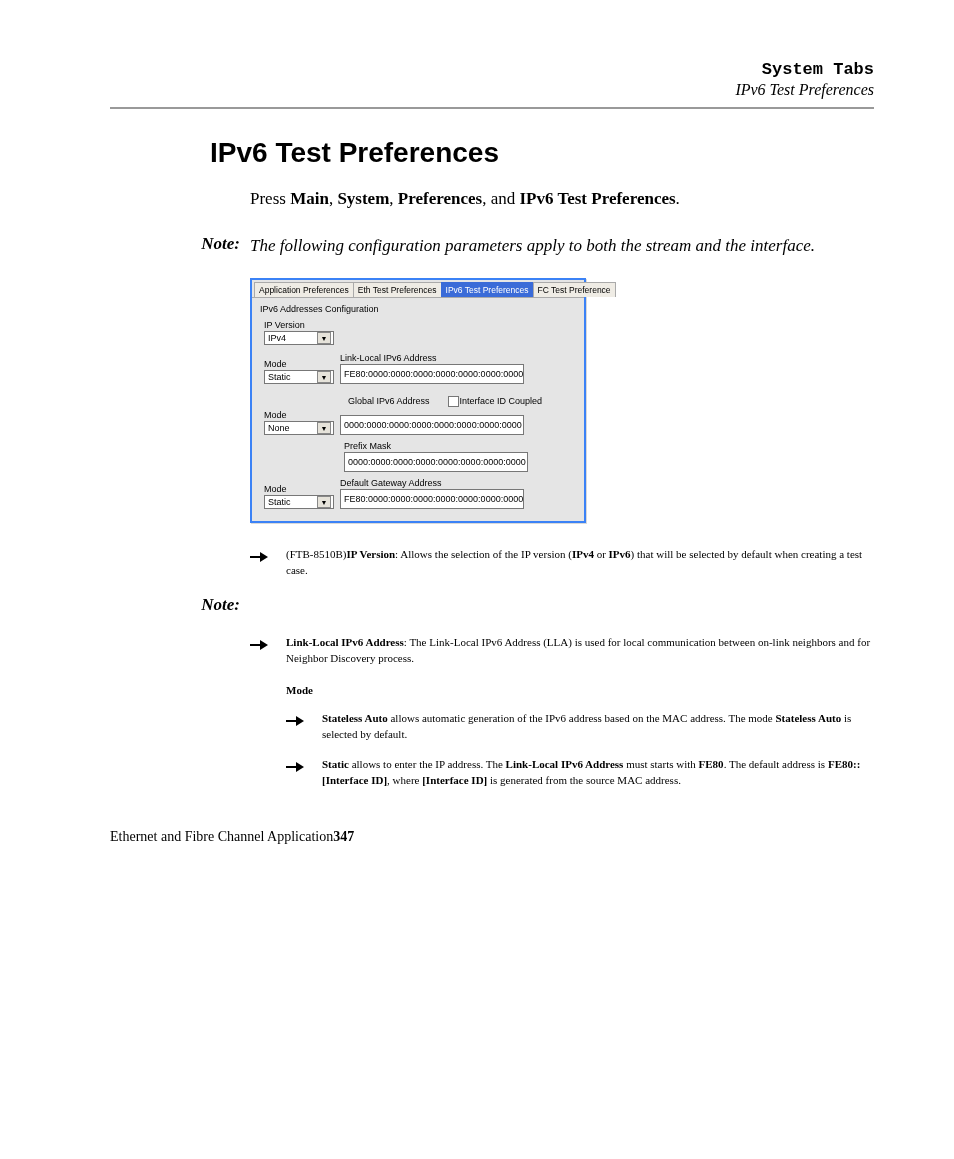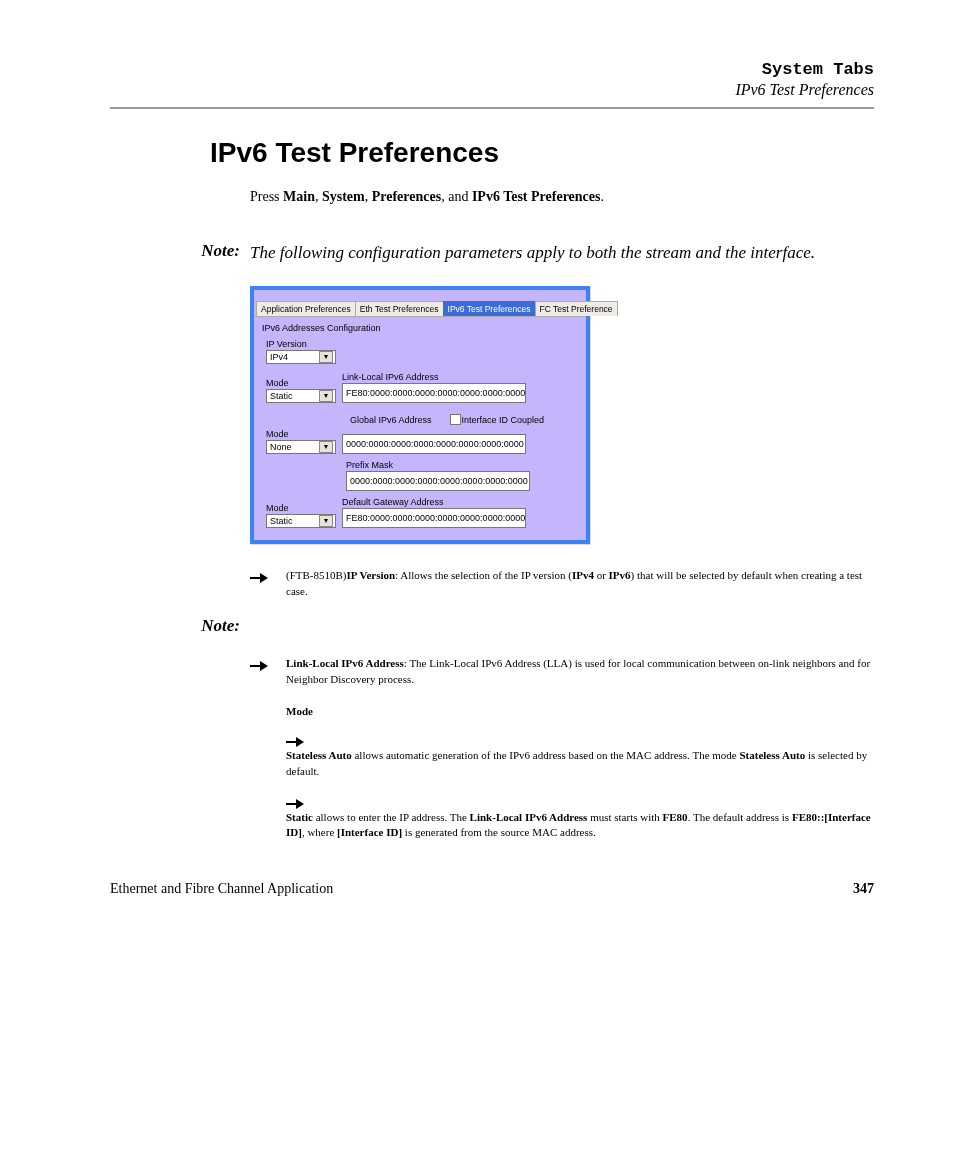--- a/index.html
+++ b/index.html
@@ -35,23 +35,23 @@
   }
   .h1 {
     font-family: Verdana, Geneva, sans-serif;
     font-weight: 700;
     font-size: 28px;
     margin-left: 100px;
     margin-bottom: 18px;
   }
   .intro {
     margin-left: 140px;
-    font-size: 14px;
+    font-size: 17px;
     line-height: 1.45;
-    margin-bottom: 34px;
+    margin-bottom: 22px;
   }
   .note-row {
     display: flex;
     margin-bottom: 20px;
   }
   .note-label {
     width: 140px;
     min-width: 140px;
     text-align: right;
     font-style: italic;
@@ -68,26 +68,26 @@
   }
   .note-body .upright { font-style: normal; }
 
   
   .panel-wrap {
     margin-left: 140px;
     margin-bottom: 24px;
   }
   .panel {
     width: 332px;
-    border: 4px solid #3b82f6;
-    background: #c4b5fd;
+    border: 2px solid #3b82f6;
+    background: #e5e5e5;
     font-family: Tahoma, Arial, sans-serif;
     font-size: 9px;
     color: #000;
-    padding: 11px 0 6px 0;
+    padding: 2px 0 6px 0;
     box-shadow: 1px 1px 0 rgba(0,0,0,.15);
   }
   .tabs {
     display: flex;
     border-bottom: 1px solid #aaa;
     padding: 0 2px;
   }
   .tab {
     padding: 2px 4px;
     border: 1px solid #aaa;
@@ -145,25 +145,24 @@
     line-height: 1.3;
   }
   .arrow svg { display: block; margin-top: 4px; }
   .b-text { flex: 1; }
   .sub-heading {
     font-weight: 700;
     margin-left: 36px;
     margin-bottom: 12px;
   }
   .sub-bullets { margin-left: 36px; }
-  .sub-bullets .b-row { margin-bottom: 14px; flex-direction: column; }
+  .sub-bullets .b-row { margin-bottom: 14px; }
 
   .footer {
     display: flex;
-    justify-content: space-between;
     font-size: 14px;
     margin-top: 40px;
   }
   .footer .pg { font-weight: 700; }
 
   b { font-weight: 700; }
 </style>
 </head>
 <body>
 

